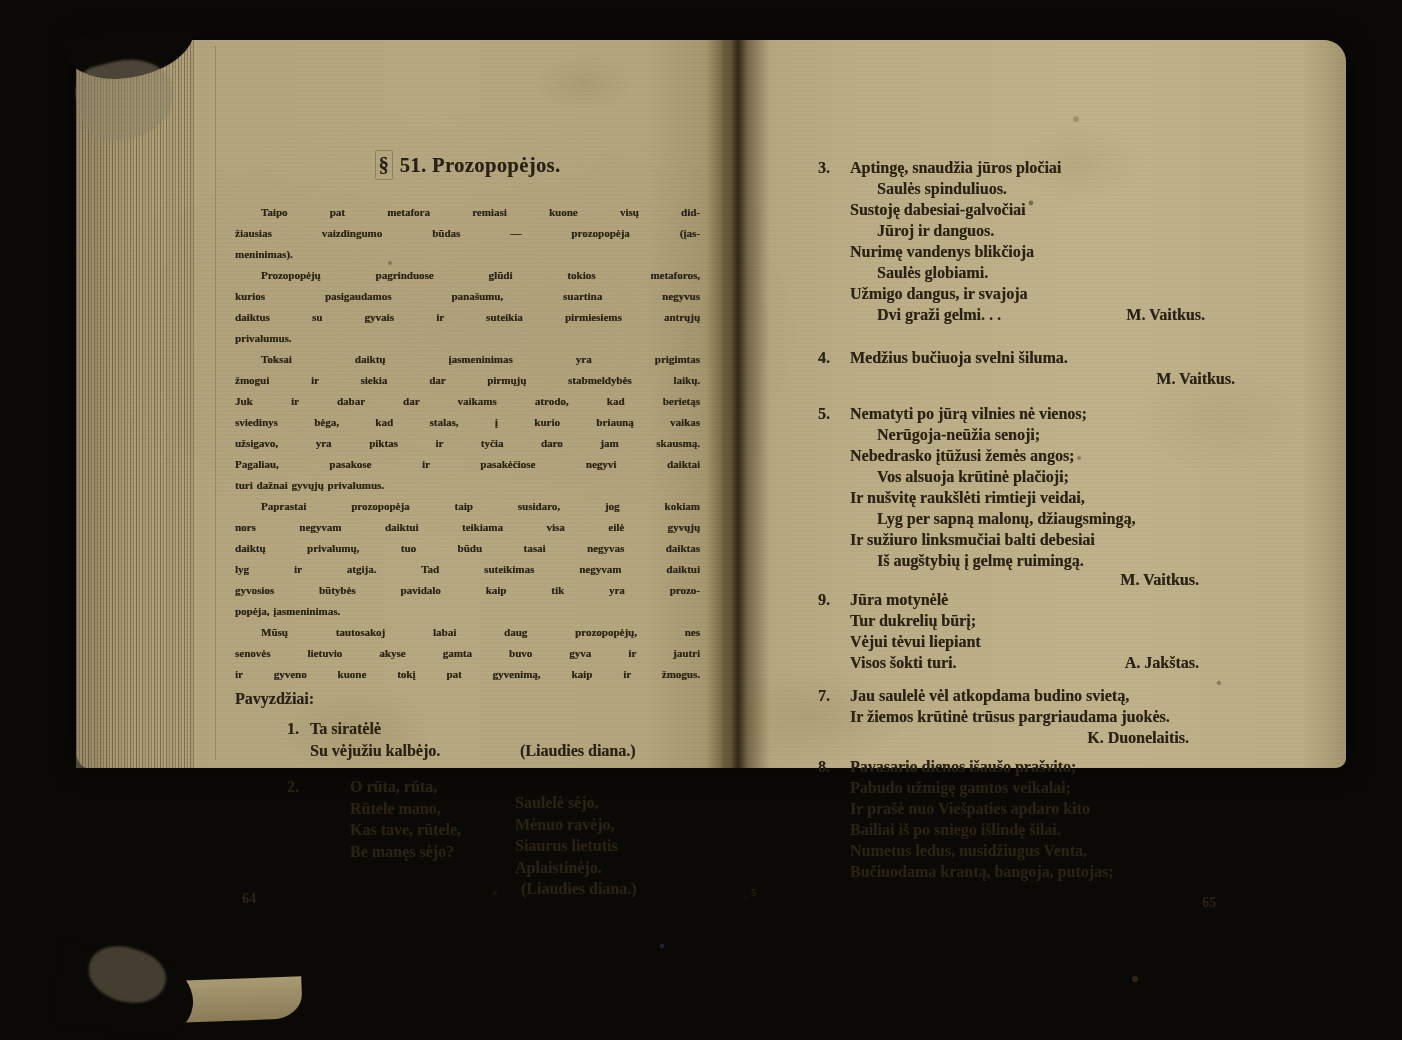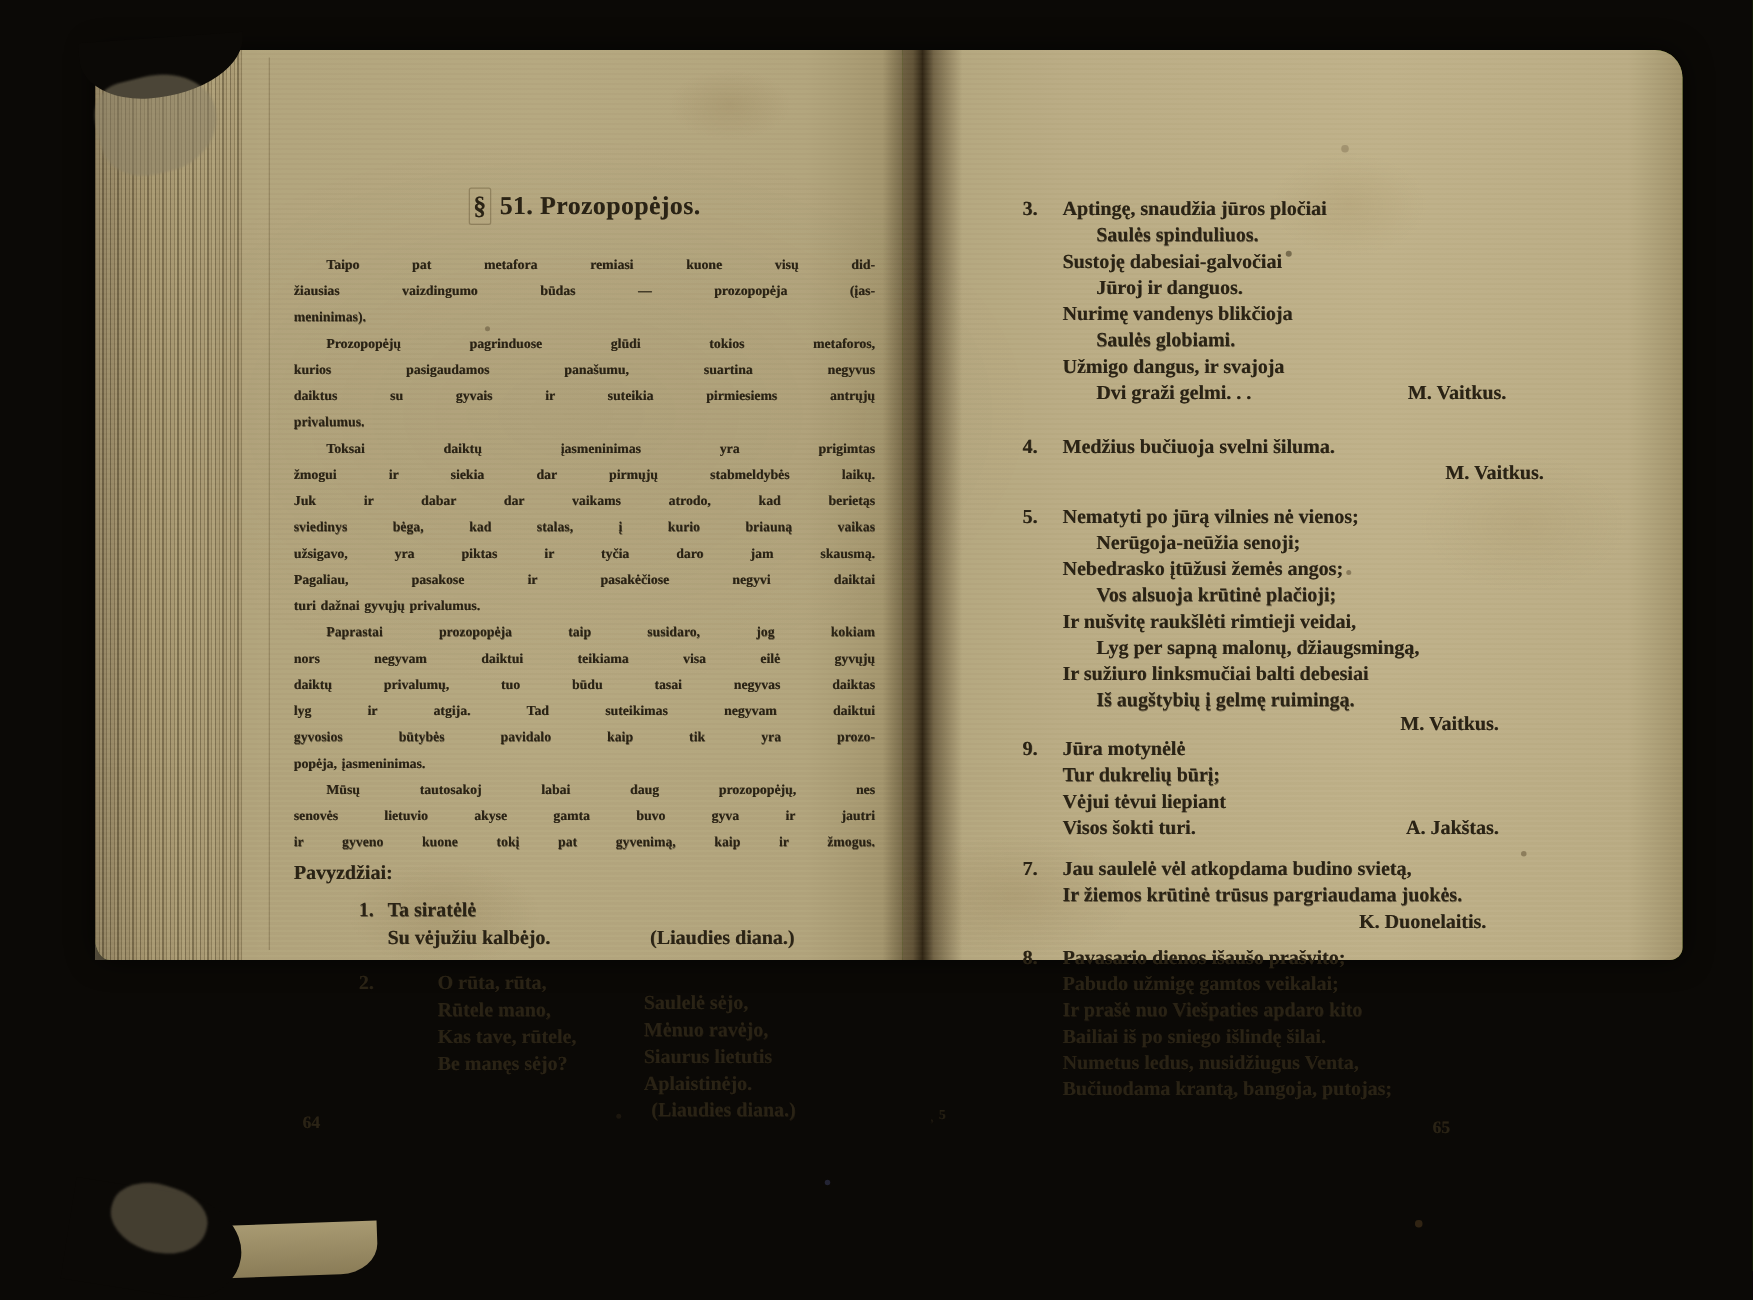--- a/index.html
+++ b/index.html
@@ -222,20 +222,20 @@
         <div class="vl">Pabudo užmigę gamtos veikalai;</div>
         <div class="vl">Ir prašė nuo Viešpaties apdaro kito</div>
         <div class="vl">Bailiai iš po sniego išlindę šilai.</div>
         <div class="vl">Numetus ledus, nusidžiugus Venta,</div>
         <div class="vl">Bučiuodama krantą, bangoja, putojas;</div>
       </div>
     </div>
 
     <div class="pagenum ink" style="left:166px;top:851px;">64</div>
     <div class="signature ink" style="left:668px;top:846px;"><span class="sig-tick">‚</span><span>5</span></div>
-    <div class="pagenum ink" style="left:1070px;top:855px;">65</div>
+    <div class="pagenum ink" style="left:1126px;top:855px;">65</div>
   </div>
 
   <div class="bite-tl"></div>
   <div class="rough-tl"></div>
   <div class="bite-bl"></div>
   <div class="rough-bl"></div>
 </div>
 
 </body></html>

